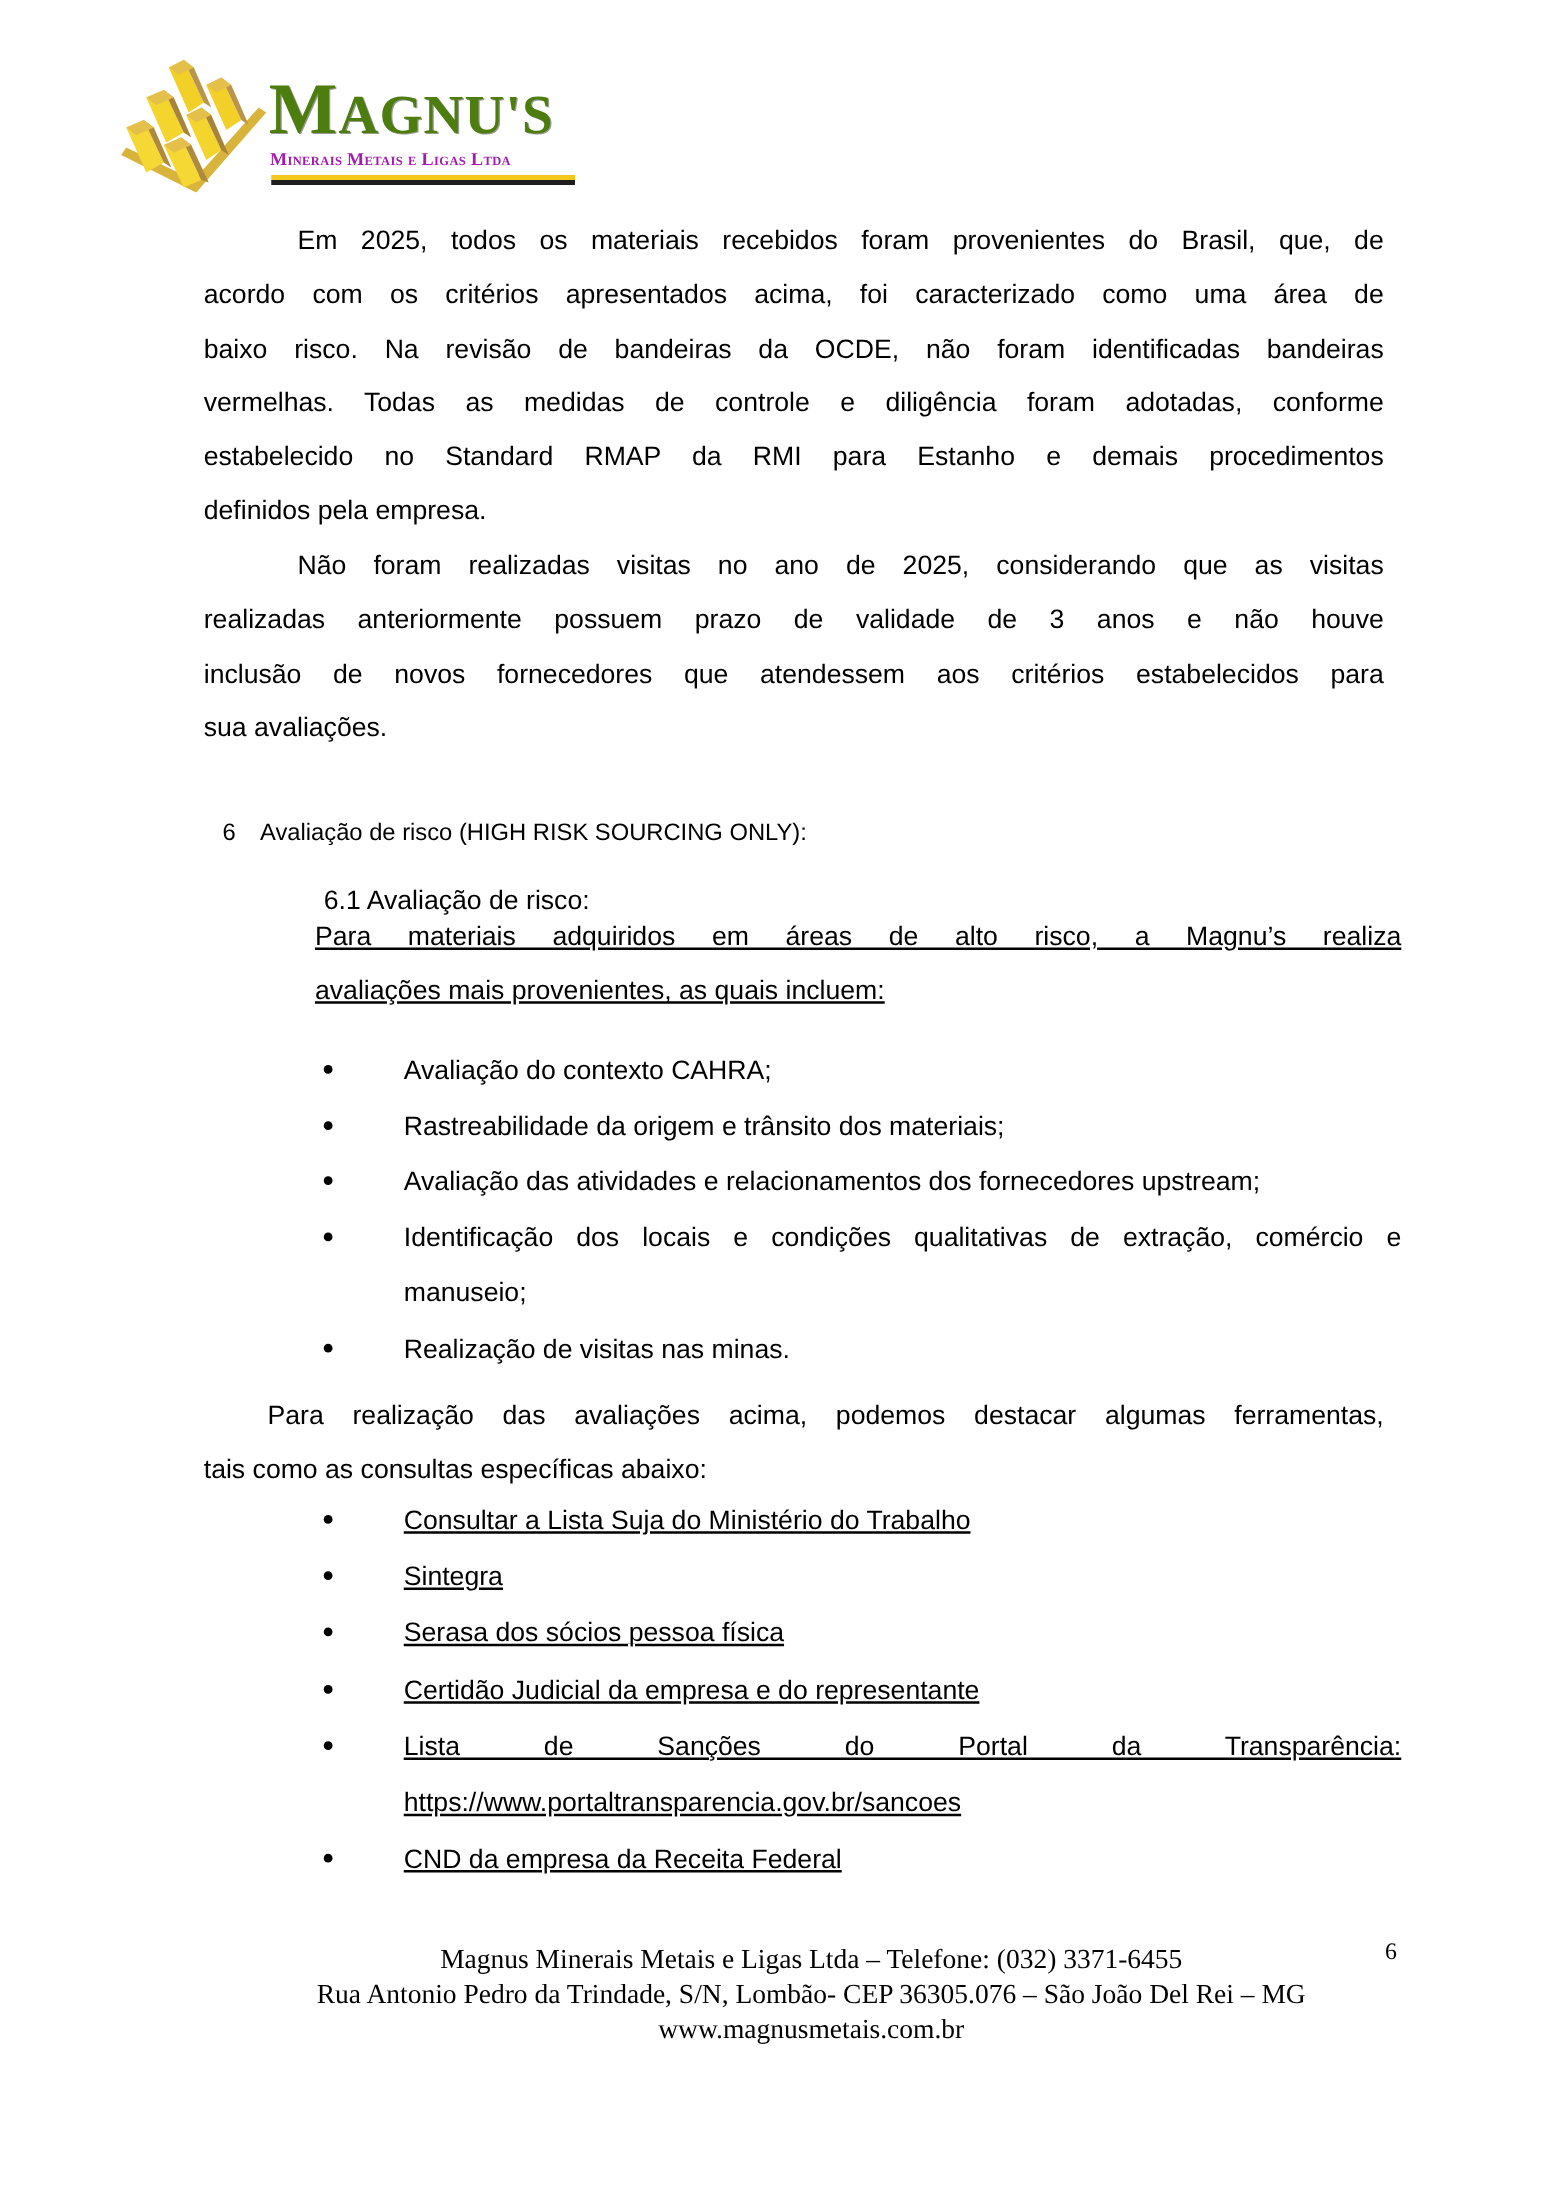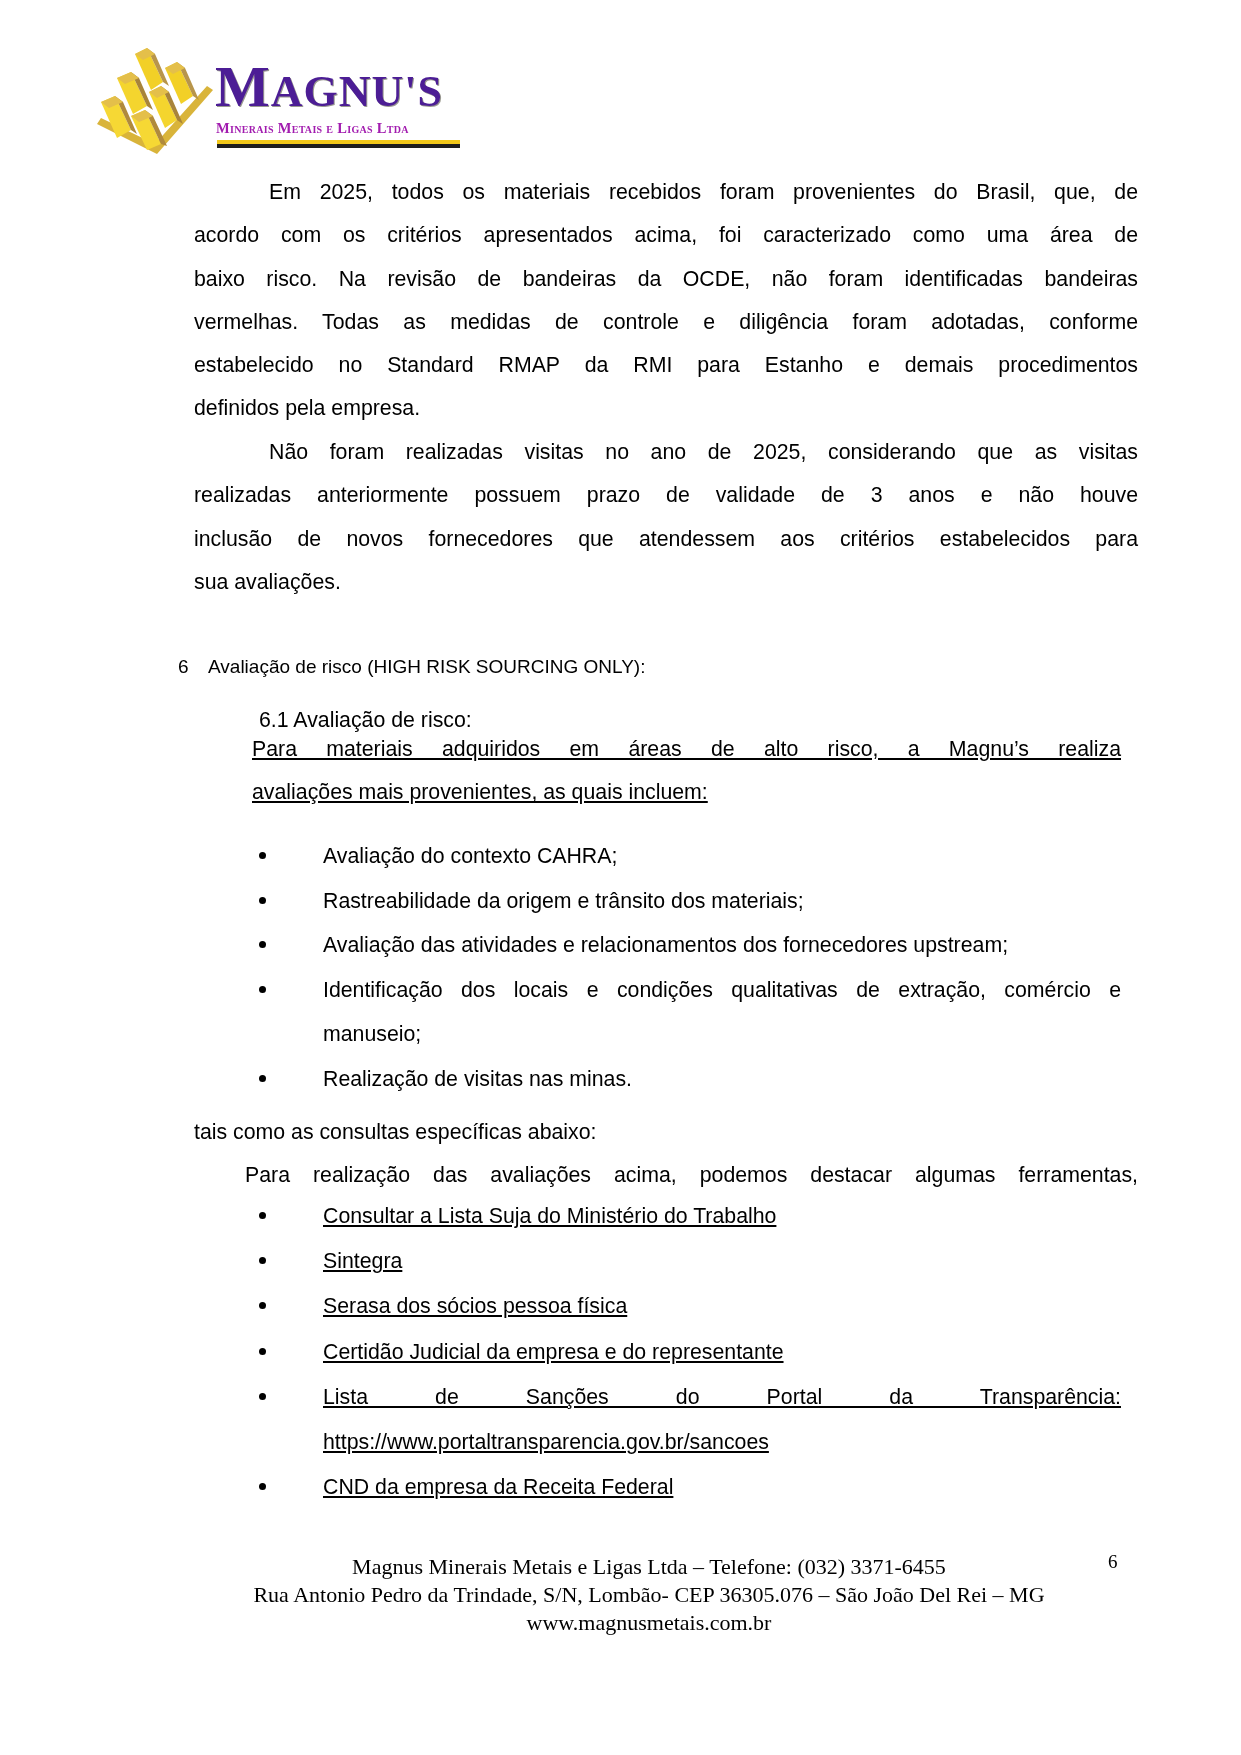--- a/index.html
+++ b/index.html
@@ -2,29 +2,29 @@
 <html><head>
 <meta charset="utf-8">
 <style>
   html, body { margin: 0; padding: 0; background: #ffffff; }
   body { width: 1241px; height: 1755px; position: relative; overflow: hidden;
          font-family: "Liberation Sans", sans-serif; color: #000; }
   .abs { position: absolute; }
   .logo { left: 95px; top: 46px; width: 370px; height: 110px; }
   .logo-icon { position: absolute; left: 0; top: 0; width: 120px; height: 108px; }
   .logo-title { position: absolute; left: 120px; top: 16px; font-family: "Liberation Serif", serif;
-                font-size: 58px; line-height: 50px; color: #4c1d95; letter-spacing: 1px;
+                font-size: 58px; line-height: 50px; color: #4d7c0f; letter-spacing: 1px;
                 text-shadow: 1px 1px 0 #9a9a90; font-weight: bold; white-space: nowrap; }
   .logo-title .sm { font-size: 44px; }
   .logo-sub { position: absolute; left: 121px; top: 74px; font-family: "Liberation Serif", serif;
               font-size: 14.5px; font-weight: bold; color: #a21caf; white-space: nowrap; letter-spacing: 0.3px; }
   .logo-bar-y { position: absolute; left: 122px; top: 94px; width: 243px; height: 4px; background: #f2c81a; }
   .logo-bar-k { position: absolute; left: 122px; top: 98px; width: 243px; height: 4px; background: #1e1e1e; }
 
-  .body-text { position: absolute; left: 194px; width: 944px; font-size: 21.3px; line-height: 43.3px; }
+  .body-text { position: absolute; left: 163px; width: 944px; font-size: 21.3px; line-height: 43.3px; }
   .line { height: 43.3px; white-space: nowrap; }
   .just { text-align: justify; text-align-last: justify; white-space: normal; }
   .indent { padding-left: 75px; }
 
   .heading { position: absolute; left: 178px; top: 656px; font-size: 19px; font-weight: normal; white-space: nowrap; }
   .heading .num { display: inline-block; width: 30px; }
   .subheading { position: absolute; left: 215px; top: 708px; font-size: 21.3px; white-space: nowrap; margin-left: 44px; }
 
   .block { position: absolute; font-size: 21.3px; }
   .bul { position: relative; padding-left: 33px; }
@@ -117,22 +117,22 @@
     <div class="line just" style="height:44.5px">Identificação dos locais e condições qualitativas de extração, comércio e</div>
     <div class="line" style="height:44.5px">manuseio;</div>
   </div>
   <div class="bul">
     <span class="dot"></span>
     <div class="line" style="height:44.5px">Realização de visitas nas minas.</div>
   </div>
 </div>
 
 <div class="body-text" style="top: 1111px;">
+  <div class="line just" style="padding-left: 51px;">Para realização das avaliações acima, podemos destacar algumas ferramentas,</div>
   <div class="line">tais como as consultas específicas abaixo:</div>
-  <div class="line just" style="padding-left: 51px;">Para realização das avaliações acima, podemos destacar algumas ferramentas,</div>
 </div>
 
 <div class="block" style="left: 290px; width: 831px; top: 1194px; line-height: 45.2px; text-decoration: underline;">
   <div class="bul">
     <span class="dot"></span>
     <div class="line" style="height:45.2px">Consultar a Lista Suja do Ministério do Trabalho</div>
   </div>
   <div class="bul">
     <span class="dot"></span>
     <div class="line" style="height:45.2px">Sintegra</div>

